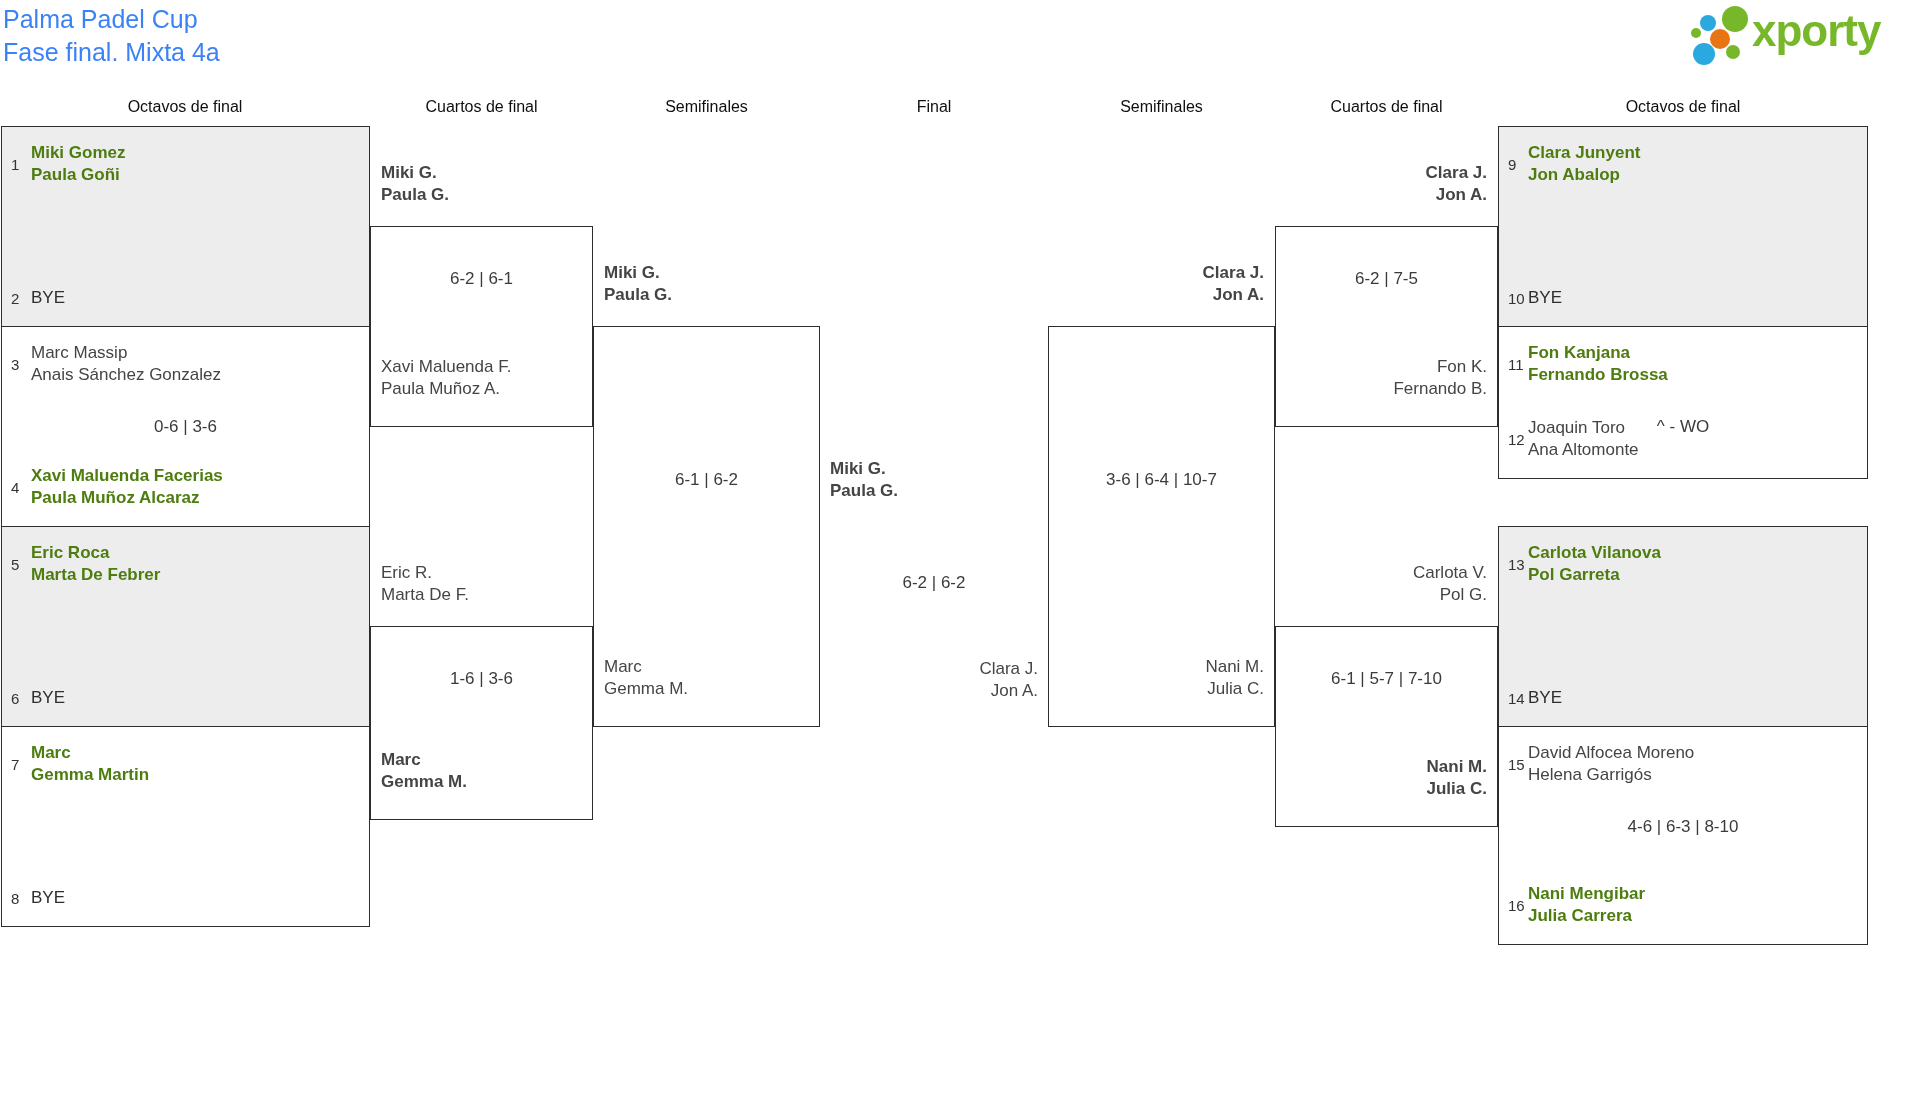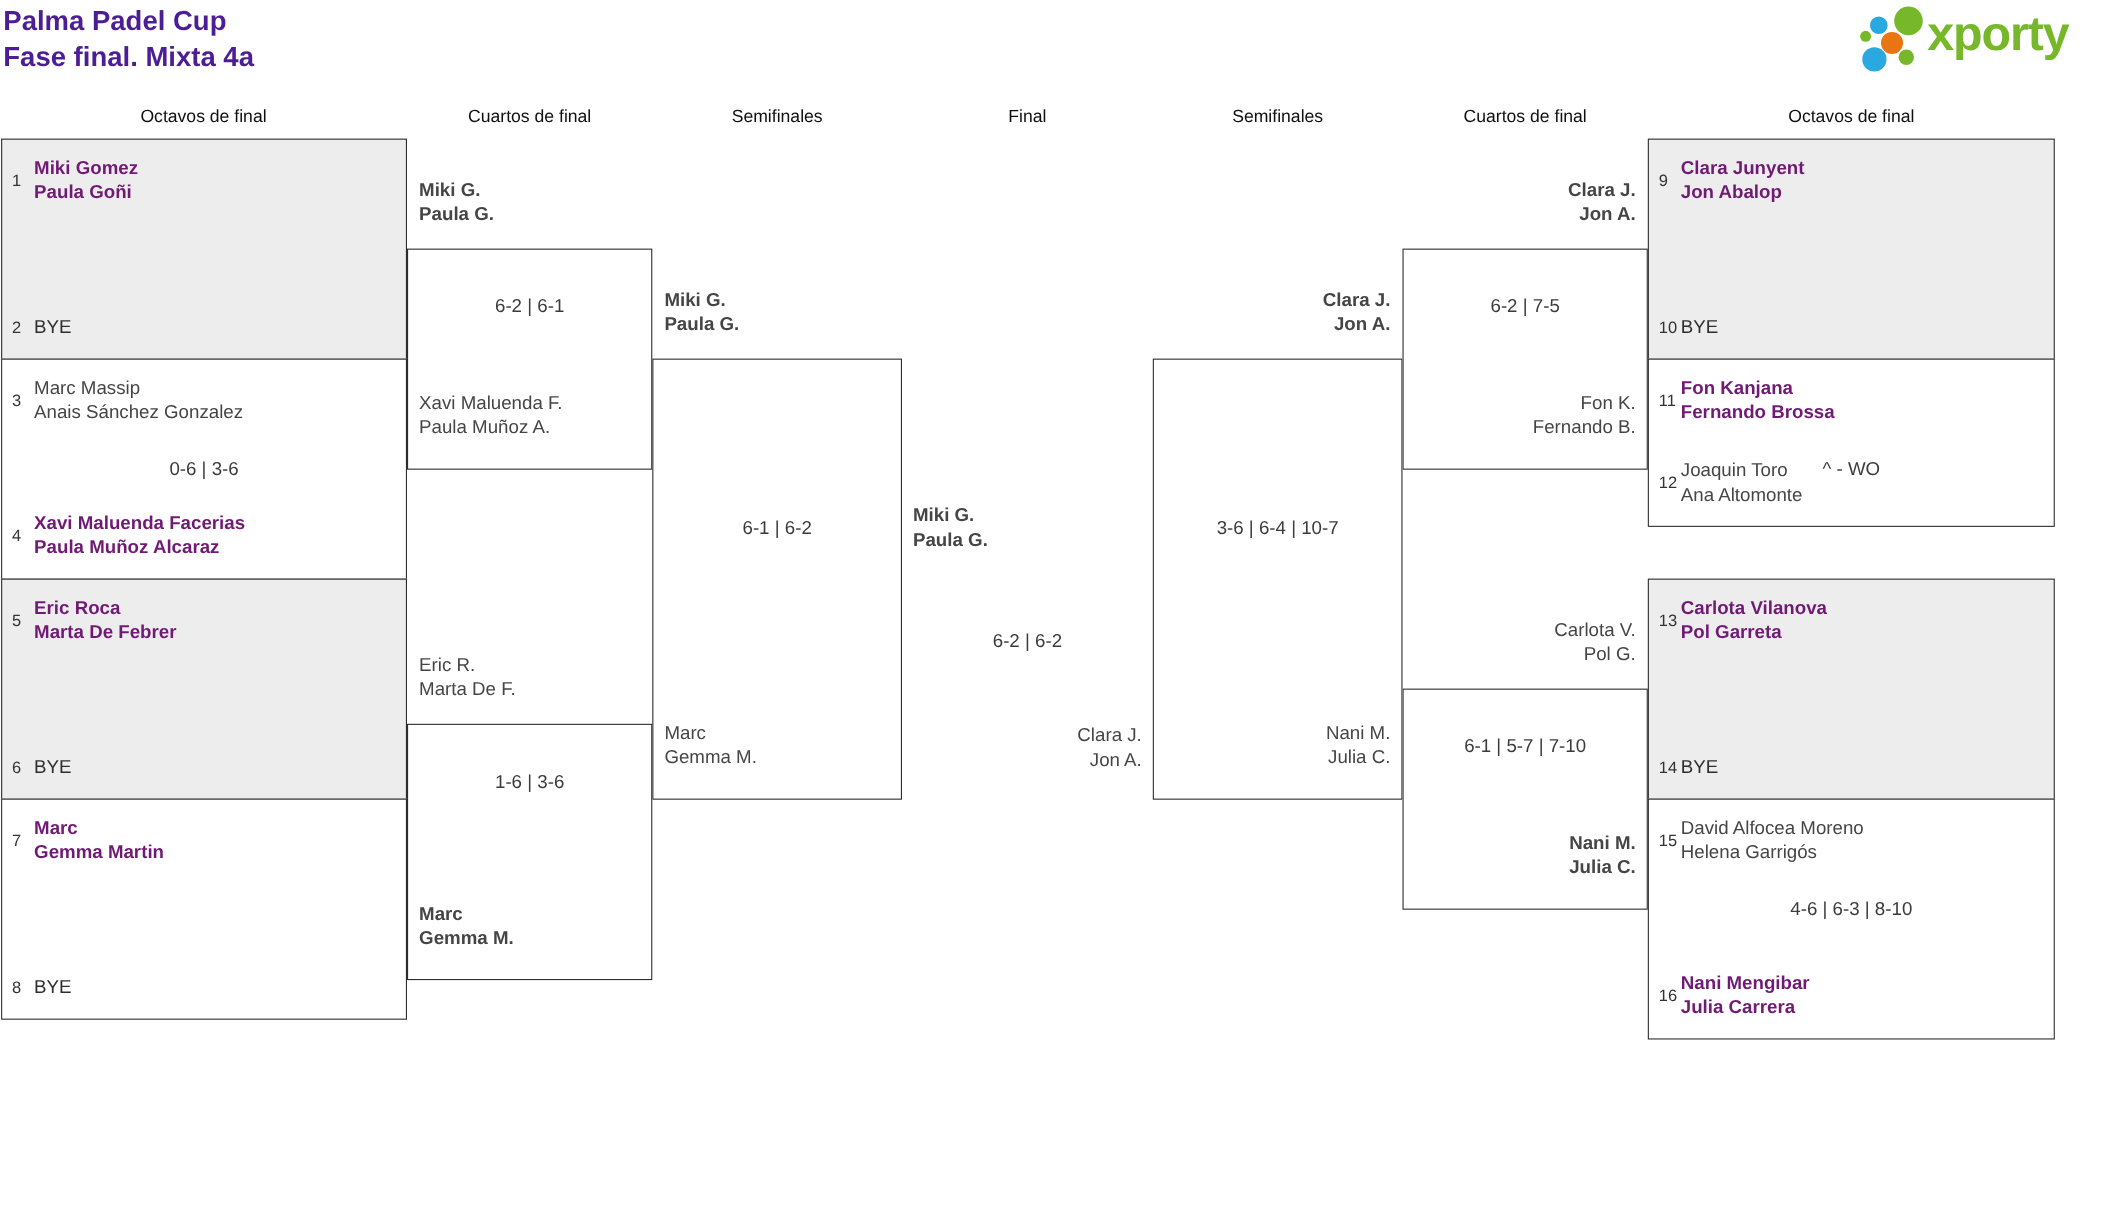--- a/index.html
+++ b/index.html
@@ -1,33 +1,33 @@
 <!DOCTYPE html>
 <html><head>
 <meta charset="utf-8">
 <style>
   html,body{margin:0;padding:0;background:#fff;}
   .page{position:relative;width:1920px;height:1100px;background:#fff;
         font-family:"Liberation Sans","DejaVu Sans",sans-serif;overflow:hidden;}
 
-  .title{position:absolute;left:3px;top:3px;font-size:25px;font-weight:700;
-         color:#4c1d95;line-height:33px;}
+  .title{position:absolute;left:3px;top:3px;font-size:25px;font-weight:400;
+         color:#3b82f6;line-height:33px;}
 
   .rh{position:absolute;top:98px;font-size:16px;color:#0f0f0f;
       text-align:center;font-weight:400;}
 
   .box{position:absolute;box-sizing:border-box;border:1px solid #2d2d2d;background:#fff;}
   .gray{background:#ededed;}
 
   .slot{position:absolute;left:9px;right:6px;display:flex;align-items:center;}
   .slot-top{top:15px;}
   .slot-bottom{bottom:17px;}
   .seed{flex:none;width:20px;font-size:15px;color:#333;}
   .names{font-size:17px;line-height:22px;color:#454545;}
-  .win{font-weight:700;color:#701a75;}
+  .win{font-weight:700;color:#4d7c0f;}
   .bye{color:#2e2e2e;}
 
   .oscore{position:absolute;top:90px;left:0;right:0;text-align:center;
           font-size:17px;color:#3b3b3b;}
 
   .cmatch .label{position:absolute;font-size:17px;line-height:22px;color:#454545;}
   .lcol .label{left:10px;}
   .rcol .label{right:10px;text-align:right;}
   .label.above{bottom:calc(100% + 21px);}
   .label.inside{bottom:26px;}
@@ -209,21 +209,21 @@
       <div>Miki G.</div>
       <div>Paula G.</div>
     </div>
     <div class="cscore">6-2 | 6-1</div>
     <div class="label inside">
       <div>Xavi Maluenda F.</div>
       <div>Paula Muñoz A.</div>
     </div>
   </div>
 
-  <div class="box cmatch qf lcol" style="left:370px;top:658px;width:223px;height:233px;">
+  <div class="box cmatch qf lcol" style="left:370px;top:626px;width:223px;height:194px;">
     <div class="label above">
       <div>Eric R.</div>
       <div>Marta De F.</div>
     </div>
     <div class="cscore">1-6 | 3-6</div>
     <div class="label inside win">
       <div>Marc</div>
       <div>Gemma M.</div>
     </div>
   </div>

